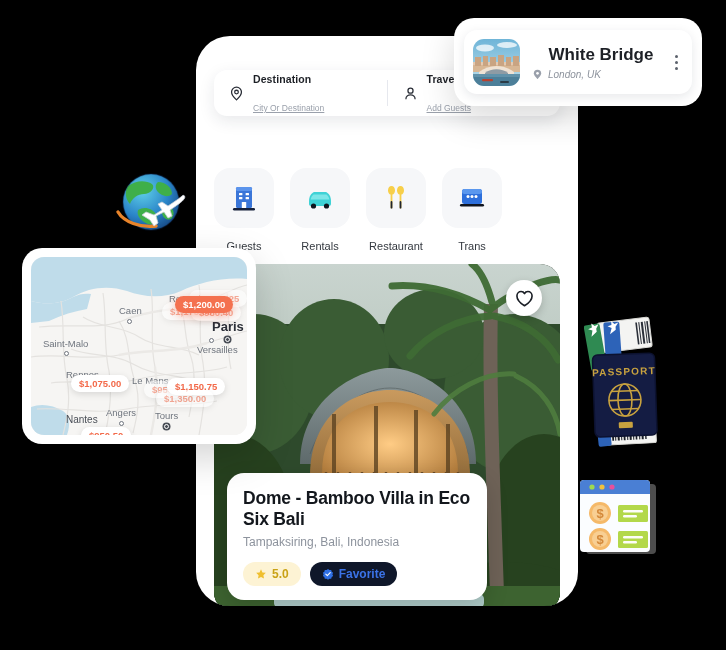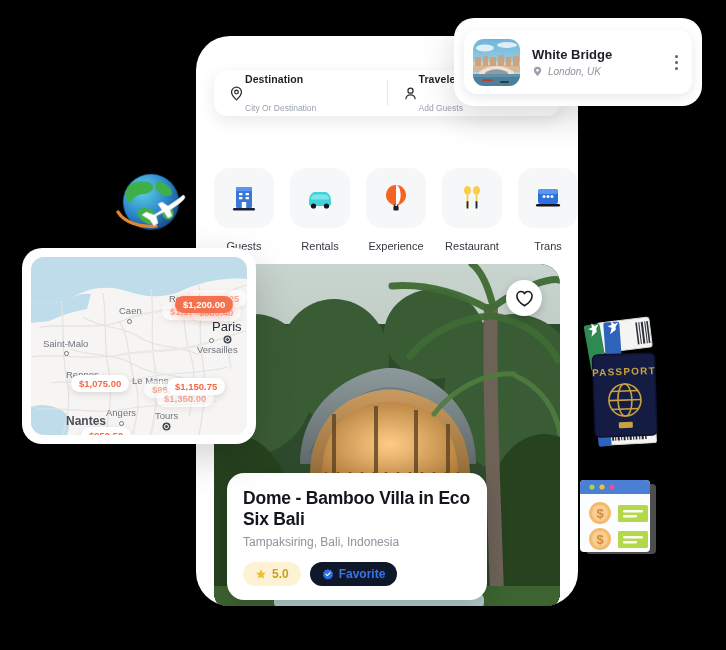--- a/index.html
+++ b/index.html
@@ -25,27 +25,27 @@
 
   
   .searchbar {
     position: absolute; left: 18px; top: 34px;
     width: 346px; height: 46px;
     background: #fff;
     border-radius: 13px;
     box-shadow: 0 5px 16px rgba(30,35,60,.10);
     display: flex; align-items: center;
   }
-  .sb-field { display: flex; align-items: center; padding: 0 14px; height: 100%; flex: 1 1 0; }
+  .sb-field { display: flex; align-items: center; gap: 8px; padding: 0 14px; height: 100%; flex: 1 1 0; }
   .sb-div { width: 1px; height: 26px; background: #e6e8ee; flex: 0 0 1px; }
   .sb-ico { width: 17px; height: 17px; flex: 0 0 17px; color: #2b2f38; }
   .sb-ico svg { display: block; width: 17px; height: 17px; }
   .sb-txt { line-height: 1.25; }
   .sb-title { font-size: 10.5px; font-weight: bold; color: #1d2026; letter-spacing: .1px; }
-  .sb-sub { font-size: 8.5px; color: #9aa0ab; margin-top: 17px; }
+  .sb-sub { font-size: 8.5px; color: #9aa0ab; margin-top: 17px; text-decoration: underline; }
 
   
   .cats { position: absolute; left: 18px; top: 132px; display: flex; gap: 16px; }
   .cat { width: 60px; display: flex; flex-direction: column; align-items: center; }
   .cat-tile {
     width: 60px; height: 60px; border-radius: 16px;
     background: #f6f7f9;
     display: flex; align-items: center; justify-content: center;
   }
   .cat-tile svg { display: block; }
@@ -105,21 +105,21 @@
     width: 228px; height: 64px;
     background: #fff; border-radius: 13px;
     box-shadow: 0 3px 11px rgba(20,25,45,.10);
     display: flex; align-items: center; padding: 0 9px;
   }
   .wb-thumb {
     width: 47px; height: 47px; border-radius: 11px;
     overflow: hidden; flex: 0 0 47px;
   }
   .wb-text { margin-left: 12px; flex: 1 1 auto; }
-  .wb-title { font-size: 13px; font-weight: bold; color: #1d2026; }
+  .wb-title { font-size: 17px; font-weight: bold; color: #1d2026; text-align: center; }
   .wb-loc { display: flex; align-items: center; gap: 5px; margin-top: 4px; }
   .wb-loc-txt { font-size: 10px; color: #8d939d; font-style: italic; }
   .wb-dots { display: flex; flex-direction: column; gap: 3px; padding: 0 5px; cursor: pointer; }
   .wb-dots i { display: block; width: 3px; height: 3px; border-radius: 50%; background: #5c626c; }
 
   
   .map-card {
     position: absolute; left: 22px; top: 248px;
     width: 234px; height: 196px;
     background: #fff; border-radius: 20px;
@@ -127,22 +127,22 @@
     padding: 9px;
     z-index: 20;
   }
   .map-view {
     position: relative; width: 100%; height: 100%;
     border-radius: 13px; overflow: hidden; background: #f4f3f1;
   }
   .map-city {
     position: absolute; font-size: 9.5px; color: #6f757e; white-space: nowrap;
   }
-  .map-city.big { font-size: 13px; color: #2b2f38; font-weight: normal; }
-  .map-city.mid { font-size: 12px; color: #4a4f57; font-weight: bold; }
+  .map-city.big { font-size: 13px; color: #2b2f38; font-weight: bold; }
+  .map-city.mid { font-size: 10px; color: #4a4f57; font-weight: normal; }
   .map-dot {
     position: absolute; width: 5px; height: 5px; border-radius: 50%;
     border: 1.4px solid #6f757e; background: #fff;
   }
   .map-dot.solid { background: #4a4f57; border-color: #fff; box-shadow: 0 0 0 1.5px #4a4f57; }
   .price-tag {
     position: absolute; border-radius: 11px; padding: 3px 8px;
     font-size: 9.5px; font-weight: bold; white-space: nowrap;
     background: #fff; color: #f36a4a;
     box-shadow: 0 2px 7px rgba(0,0,0,.13);
@@ -283,31 +283,20 @@
             <svg width="30" height="26" viewBox="0 0 30 26">
               <path d="M4 16 C4 11 6.5 8 9 7 L21 7 C23.5 8 26 11 26 16 L26 19 C26 20.1 25.1 21 24 21 L6 21 C4.9 21 4 20.1 4 19 Z" fill="#3fd2d6"></path>
               <path d="M8.5 9.5 L21.5 9.5 C22.8 10.6 24 12.4 24.3 14.4 L5.7 14.4 C6 12.4 7.2 10.6 8.5 9.5 Z" fill="#7ce6e8"></path>
               <circle cx="8.5" cy="21" r="2.6" fill="#10151f"></circle>
               <circle cx="21.5" cy="21" r="2.6" fill="#10151f"></circle>
             </svg>
           </div>
           <div class="cat-label">Rentals</div>
         </div>
 
-        <div class="cat">
-          <div class="cat-tile">
-            <svg width="24" height="30" viewBox="0 0 24 30">
-              <path d="M12 2 C18 2 22 7 22 12.4 C22 17 18.6 21 12 23 C5.4 21 2 17 2 12.4 C2 7 6 2 12 2 Z" fill="#f26522"></path>
-              <path d="M12 2 C14.6 2 16.6 6.5 16.6 12.4 C16.6 17.2 14.6 21.6 12 23 Z" fill="#ffffff"></path>
-              <rect x="9.4" y="23" width="5.2" height="4.4" rx="1" fill="#1b1f27"></rect>
-              <path d="M10 23 L10.8 21.4 M14 23 L13.2 21.4" stroke="#1b1f27" stroke-width="1"></path>
-            </svg>
-          </div>
-          <div class="cat-label">Experience</div>
-        </div>
 
         <div class="cat">
           <div class="cat-tile">
             <svg width="24" height="30" viewBox="0 0 24 30">
               <path d="M7.5 3 C9.7 3 11 5 11 7.4 C11 9.6 9.8 11.2 8.4 11.6 L8.4 24 C8.4 25 7.9 25.6 7.5 25.6 C7.1 25.6 6.6 25 6.6 24 L6.6 11.6 C5.2 11.2 4 9.6 4 7.4 C4 5 5.3 3 7.5 3 Z" fill="#f7cf4a"></path>
               <path d="M16.5 3 C18.7 3 20 5 20 7.4 C20 9.6 18.8 11.2 17.4 11.6 L17.4 24 C17.4 25 16.9 25.6 16.5 25.6 C16.1 25.6 15.6 25 15.6 24 L15.6 11.6 C14.2 11.2 13 9.6 13 7.4 C13 5 14.3 3 16.5 3 Z" fill="#f7cf4a"></path>
               <rect x="6.6" y="18" width="1.8" height="7.6" rx=".9" fill="#20252e"></rect>
               <rect x="15.6" y="18" width="1.8" height="7.6" rx=".9" fill="#20252e"></rect>
             </svg>
           </div>

